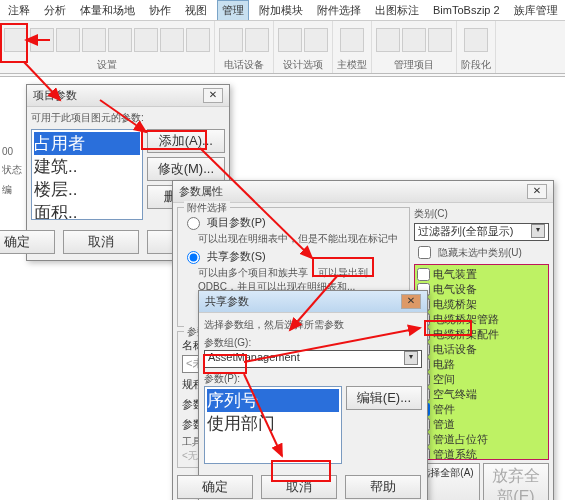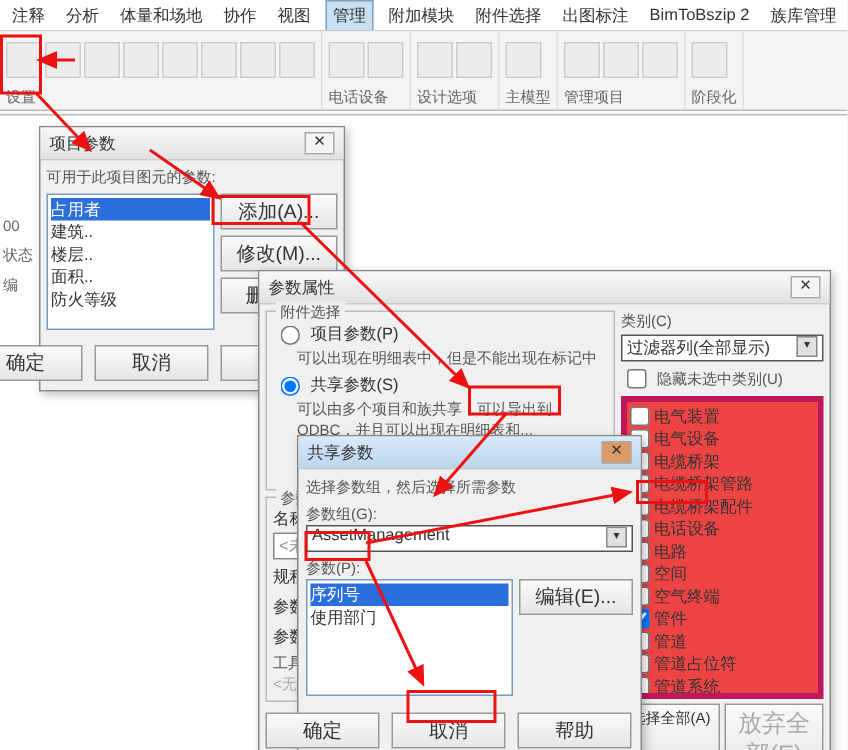--- a/index.html
+++ b/index.html
@@ -1,42 +1,42 @@
 <!DOCTYPE html>
 <html><head>
 <meta charset="utf-8">
 <style>
   body{margin:0;font-family:"Microsoft YaHei",SimSun,Arial,sans-serif;font-size:11px;background:#f8f8f8;color:#333;width:565px;height:500px;overflow:hidden;position:relative}
   .tabstrip{display:flex;background:#fff;border-bottom:1px solid #ccc;height:20px;align-items:center;gap:6px;padding:0 4px;font-size:11px}
   .tabstrip span{padding:2px 4px;cursor:default;white-space:nowrap}
   .tabstrip .active{background:#c8e0f0;border:1px solid #7aa4c8;border-bottom:none}
   .ribbon{height:52px;background:#f4f4f4;border-bottom:1px solid #bbb;display:flex;align-items:stretch;font-size:10px}
-  .rgrp{display:flex;flex-direction:column;justify-content:flex-end;padding:1px 4px;border-right:1px solid #ddd}
+  .rgrp{display:flex;flex-direction:column;align-items:center;justify-content:flex-end;padding:1px 4px;border-right:1px solid #ddd}
   .rgrp .icons{display:flex;gap:2px;flex:1;align-items:center}
   .ricon{width:22px;height:22px;background:#ececec;border:1px solid #ccc}
   .rgrp .lbl{color:#666;font-size:10px;white-space:nowrap}
   .doc{position:absolute;left:0;top:76px;right:0;bottom:0;background:#fff;border-top:1px solid #bbb}
   .sidetxt{position:absolute;left:2px;top:140px;font-size:10px;color:#666}
   .sidetxt div{margin:6px 0}
   .dlg{position:absolute;background:#f0f0f0;border:1px solid #888;box-shadow:2px 2px 6px rgba(0,0,0,.25)}
   .dlg .titlebar{background:linear-gradient(#f8f8f8,#e2e2e2);border-bottom:1px solid #ccc;padding:3px 6px;font-size:11px;display:flex;justify-content:space-between;align-items:center}
   .dlg .titlebar .x{border:1px solid #aaa;width:18px;height:13px;text-align:center;line-height:11px;font-size:10px;background:#f4f4f4}
   .btn{background:linear-gradient(#fafafa,#e6e6e6);border:1px solid #999;padding:2px 10px;font-size:13px;min-width:54px;text-align:center;display:inline-block}
   .btns{display:flex;gap:8px;justify-content:flex-end;padding:6px}
-  .listbox{background:#fff;border:1px solid #7a9ac0;height:85px;overflow:auto;font-size:11px;padding:2px}
+  .listbox{background:#fff;border:1px solid #7a9ac0;height:85px;overflow:auto;font-size:17px;padding:2px}
   .listbox .sel{background:#2a6fdb;color:#fff}
   .radio{display:flex;align-items:center;gap:4px;font-size:11px;margin:2px 0}
   .small{font-size:10px;color:#555}
   .group{border:1px solid #bbb;margin:4px;padding:4px;position:relative}
   .group>.gt{position:absolute;top:-7px;left:6px;background:#f0f0f0;padding:0 3px;font-size:10px;color:#555}
   .field{display:flex;align-items:center;gap:4px;margin:2px 0;font-size:11px}
   .txtbox{background:#fff;border:1px solid #888;height:16px;flex:1;padding:0 3px;font-size:11px}
   .combo{background:#fff;border:1px solid #555;height:16px;flex:1;display:flex;align-items:flex-start;justify-content:space-between;padding:0 3px;font-size:11px}
   .combo .dd{width:12px;height:12px;background:#e0e0e0;border:1px solid #888;text-align:center;font-size:8px;line-height:10px}
-  .tree{background:#ef4444;border:4px solid #be185d;font-size:11px;padding:2px;overflow:auto}
+  .tree{background:#bef264;border:1px solid #be185d;font-size:11px;padding:2px;overflow:auto}
   .tree label{display:flex;align-items:center;gap:3px;white-space:nowrap}
   .tree input{margin:0}
   .ro-red{position:absolute;border:2px solid #e11;pointer-events:none}
   svg.arrows{position:absolute;left:0;top:0;pointer-events:none}
 </style>
 </head>
 <body>
 
 <div class="tabstrip">
   <span>注释</span>

